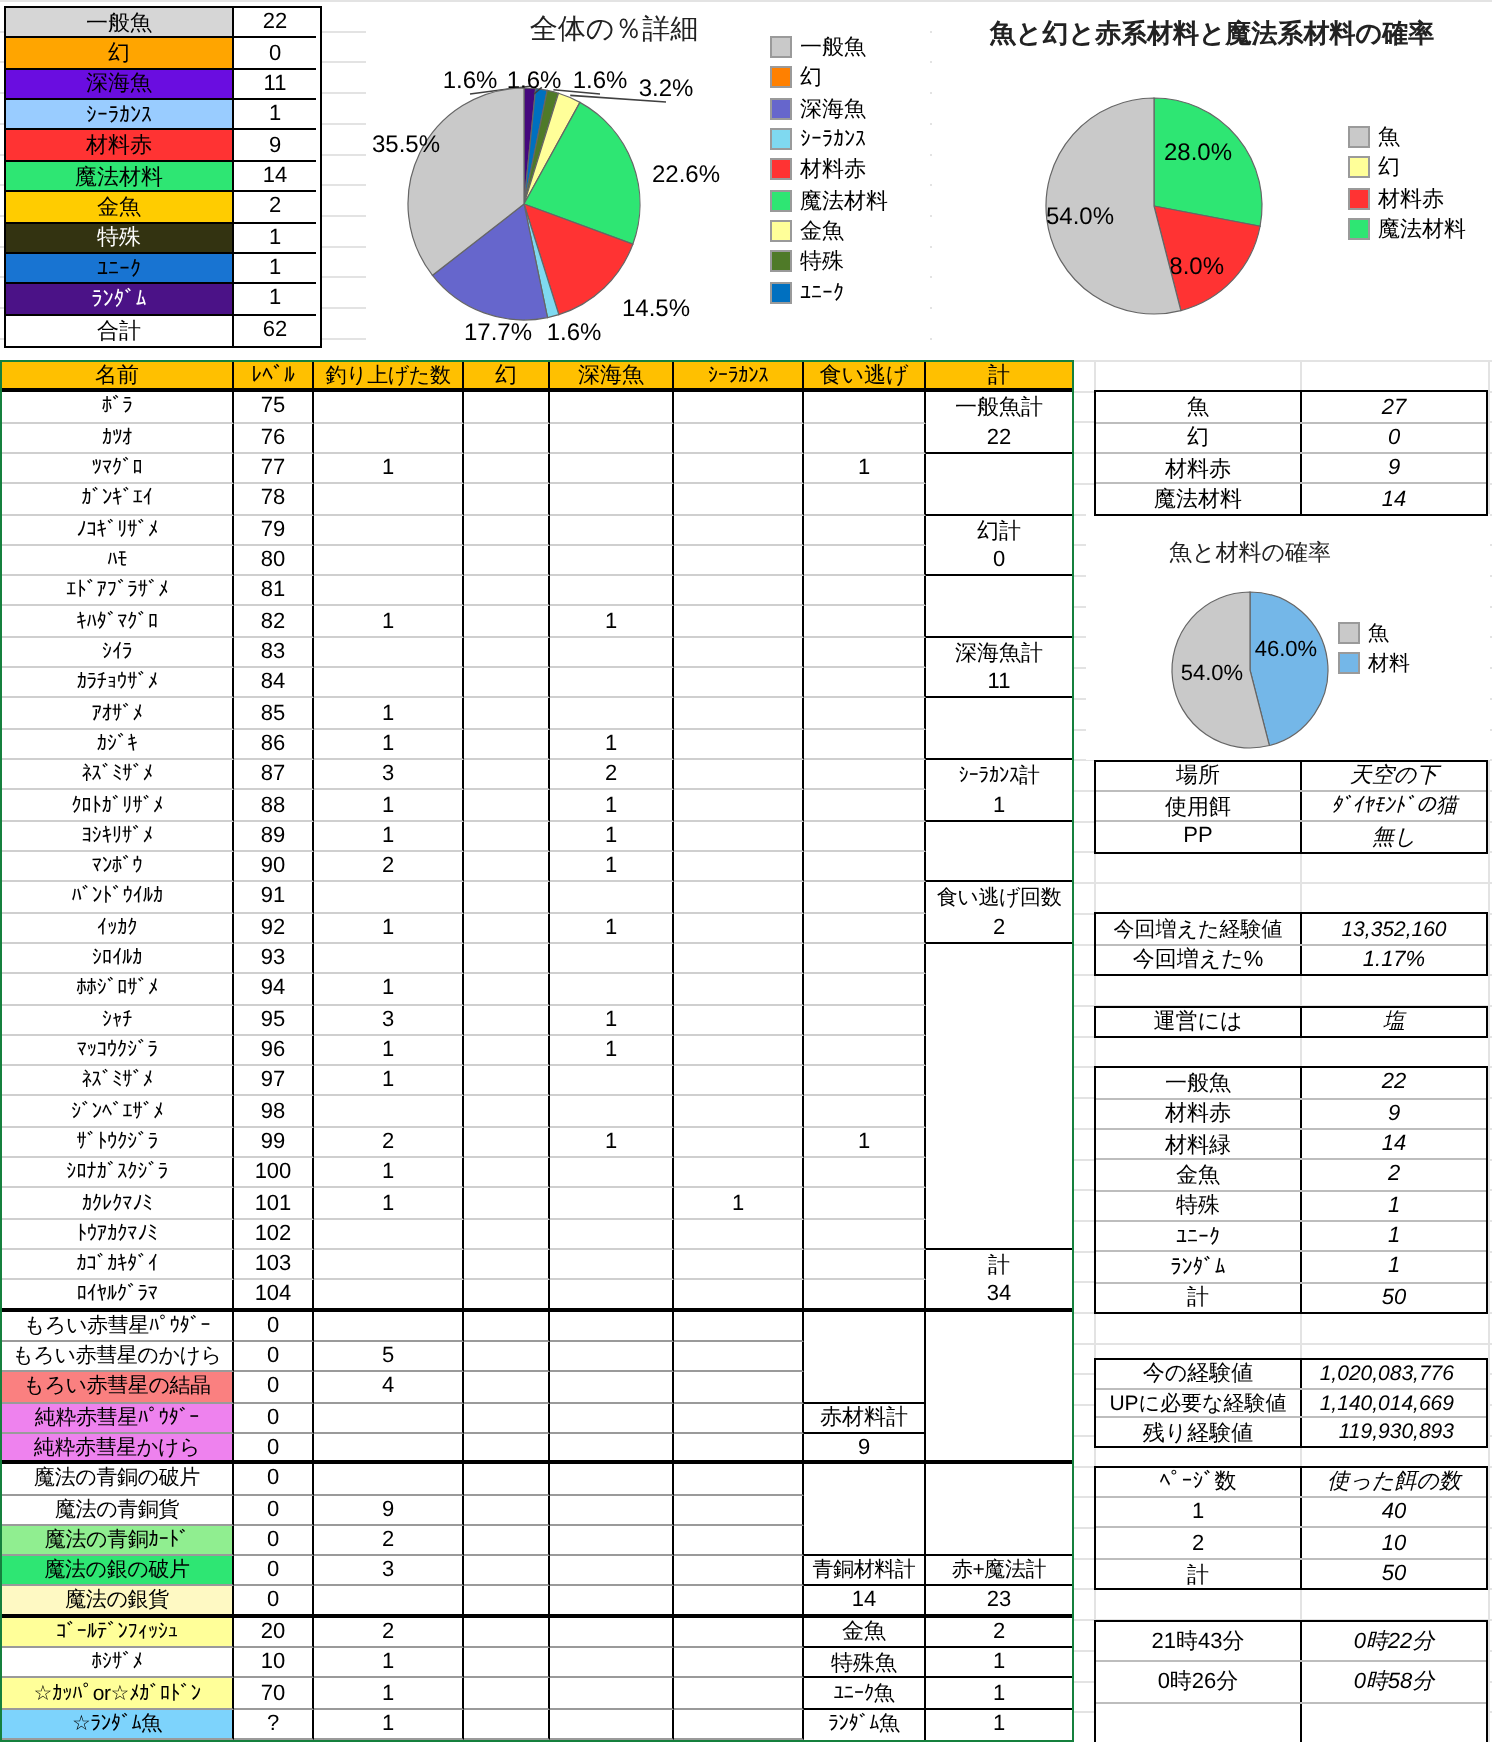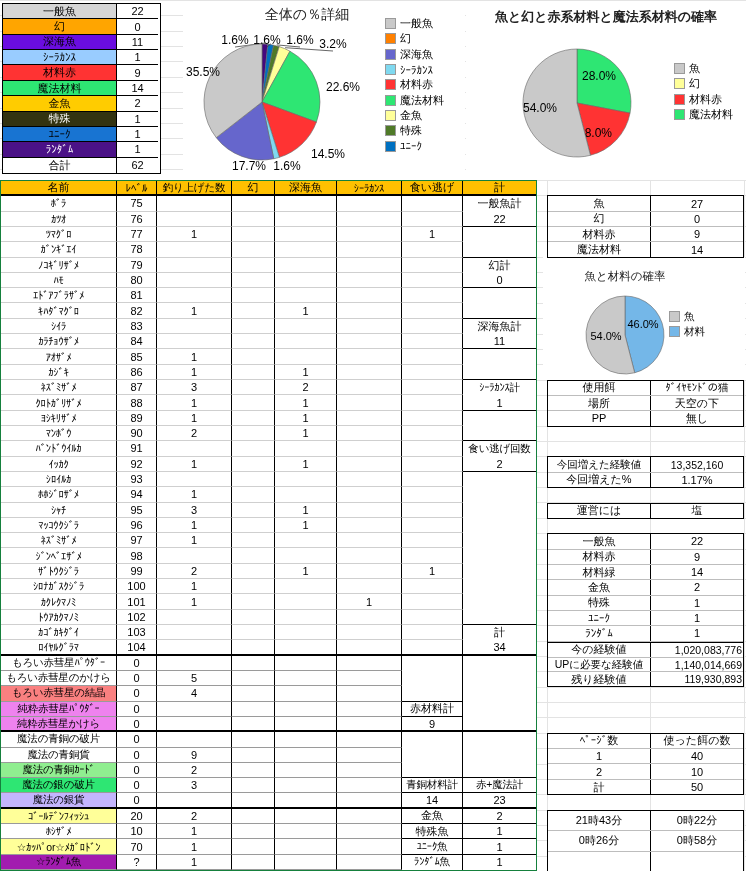--- a/index.html
+++ b/index.html
@@ -51,22 +51,22 @@
   .cell.thick{border-bottom:2px solid #000;}
   .cell.small{font-size:10.5px;letter-spacing:-0.2px;}
   
   .blk{position:absolute;left:547px;width:197px;border:1px solid #000;background:#fff;
     box-sizing:border-box;display:flex;flex-direction:column;z-index:2;}
   .blk-row{flex:1;display:flex;align-items:stretch;border-top:1px solid #BDBDBD;min-height:0;}
   .blk-row:first-child{border-top:none;}
   .blk-row .bl,.blk-row .bv{display:flex;align-items:center;justify-content:center;
     font-size:11px;white-space:nowrap;overflow:hidden;}
   .blk-row .bl{width:102px;border-right:1px solid #000;flex:none;}
-  .blk-row .bv{flex:1;}
-  .blk.num-right .bv{justify-content:flex-end;padding-right:1px;}
+  .blk-row .bv{flex:1;font-style:italic;}
+  .blk.num-right .bv{justify-content:flex-end;padding-right:16px;}
   .blk .small{font-size:10.5px;}
 </style>
 </head>
 <body>
 
 <div class="gridlines"></div>
 <div class="vline" style="left:547px"></div>
 <div class="vline" style="left:650px"></div>
 <div class="vline" style="left:744px"></div>
 
@@ -523,21 +523,21 @@
     <div class="cell vb bk"></div>
     <div class="cell bk"></div>
     <div class="cell vb g2 small small" style="background: rgb(46, 230, 115);">魔法の銀の破片</div>
     <div class="cell vb g2">0</div>
     <div class="cell vb g2">3</div>
     <div class="cell vb g2"></div>
     <div class="cell vb g2"></div>
     <div class="cell vb g2"></div>
     <div class="cell vb bk small">青銅材料計</div>
     <div class="cell bk small">赤+魔法計</div>
-    <div class="cell vb thick small small" style="background: #c4b5fd;">魔法の銀貨</div>
+    <div class="cell vb thick small small" style="background: #fef9c3;">魔法の銀貨</div>
     <div class="cell vb thick">0</div>
     <div class="cell vb thick"></div>
     <div class="cell vb thick"></div>
     <div class="cell vb thick"></div>
     <div class="cell vb thick"></div>
     <div class="cell vb thick">14</div>
     <div class="cell thick">23</div>
     <div class="cell vb g2 small small" style="background: rgb(255, 255, 153);">ｺﾞｰﾙﾃﾞﾝﾌｨｯｼｭ</div>
     <div class="cell vb g2">20</div>
     <div class="cell vb g2">2</div>
@@ -555,21 +555,21 @@
     <div class="cell vb bk">特殊魚</div>
     <div class="cell bk">1</div>
     <div class="cell vb g2 small small" style="background: rgb(255, 255, 153);">☆ｶｯﾊﾟor☆ﾒｶﾞﾛﾄﾞﾝ</div>
     <div class="cell vb g2">70</div>
     <div class="cell vb g2">1</div>
     <div class="cell vb g2"></div>
     <div class="cell vb g2"></div>
     <div class="cell vb g2"></div>
     <div class="cell vb bk small">ﾕﾆｰｸ魚</div>
     <div class="cell bk">1</div>
-    <div class="cell vb g2 small small" style="background: #a21caf;">☆ﾗﾝﾀﾞﾑ魚</div>
+    <div class="cell vb g2 small small" style="background: #7dd3fc;">☆ﾗﾝﾀﾞﾑ魚</div>
     <div class="cell vb g2">?</div>
     <div class="cell vb g2">1</div>
     <div class="cell vb g2"></div>
     <div class="cell vb g2"></div>
     <div class="cell vb g2"></div>
     <div class="cell vb small">ﾗﾝﾀﾞﾑ魚</div>
     <div class="cell">1</div>
   </div>
 
 <div id="rightPanel">
@@ -586,28 +586,28 @@
         <div class="bl">材料赤</div>
         <div class="bv">9</div>
       </div>
       <div class="blk-row">
         <div class="bl">魔法材料</div>
         <div class="bv">14</div>
       </div>
     </div>
     <div class="blk" style="top: 379.6px; height: 47.1px;">
       <div class="blk-row">
+        <div class="bl">場所</div>
+        <div class="bv">天空の下</div>
+      </div>
+      <div class="blk-row">
         <div class="bl">使用餌</div>
         <div class="bv small">ﾀﾞｲﾔﾓﾝﾄﾞの猫</div>
       </div>
       <div class="blk-row">
-        <div class="bl">場所</div>
-        <div class="bv">天空の下</div>
-      </div>
-      <div class="blk-row">
         <div class="bl">PP</div>
         <div class="bv">無し</div>
       </div>
     </div>
     <div class="blk" style="top: 456.4px; height: 31.7px;">
       <div class="blk-row">
         <div class="bl small">今回増えた経験値</div>
         <div class="bv small">13,352,160</div>
       </div>
       <div class="blk-row">
@@ -648,21 +648,21 @@
       </div>
       <div class="blk-row">
         <div class="bl">ﾗﾝﾀﾞﾑ</div>
         <div class="bv">1</div>
       </div>
       <div class="blk-row">
         <div class="bl">計</div>
         <div class="bv">50</div>
       </div>
     </div>
-    <div class="blk num-right" style="top: 642px; height: 45px;">
+    <div class="blk num-right" style="top: 679px; height: 45px;">
       <div class="blk-row">
         <div class="bl">今の経験値</div>
         <div class="bv small">1,020,083,776</div>
       </div>
       <div class="blk-row">
         <div class="bl small">UPに必要な経験値</div>
         <div class="bv small">1,140,014,669</div>
       </div>
       <div class="blk-row">
         <div class="bl">残り経験値</div>

